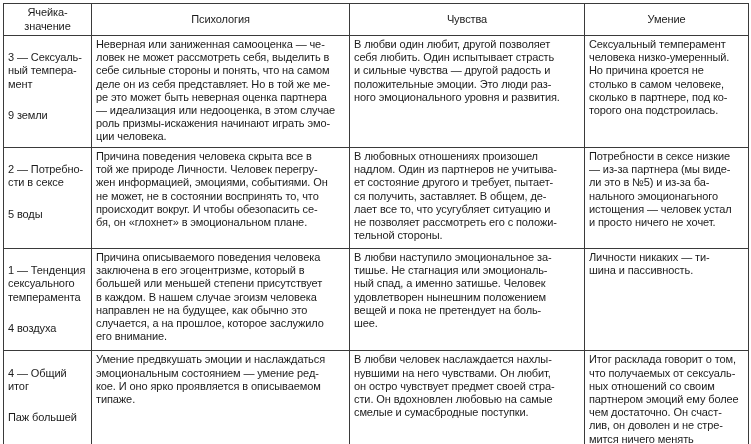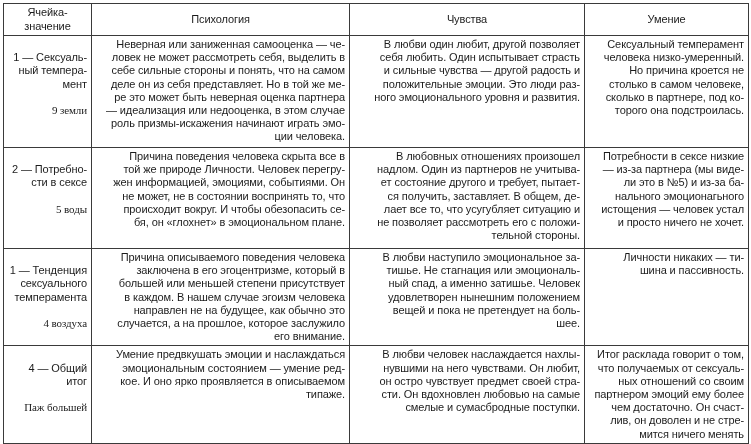--- a/index.html
+++ b/index.html
@@ -23,38 +23,37 @@
   table.doc-table th,
   table.doc-table td {
     border: 1px solid #3a3a3a;
     vertical-align: top;
     padding: 2px 4px;
     font-size: 11px;
     line-height: 13.2px;
     letter-spacing: -0.1px;
     white-space: pre-line;
     overflow: hidden;
-    text-align: right;
   }
   table.doc-table th {
     font-weight: normal;
     text-align: center;
     vertical-align: middle;
     padding: 2px 2px;
   }
   col.c-cell    { width: 88px; }
   col.c-psy     { width: 258px; }
   col.c-feel    { width: 235px; }
   col.c-concl   { width: 164px; }
   td.cell-col {
     letter-spacing: -0.25px;
     padding: 2px 1px 2px 3px;
   }
   td.cell-col .cell-card {
-    font-family: Liberation Serif, serif;
+    margin-top: 5px;
   }
   tr.hdr   { height: 32px; }
   tr.r1    { height: 112px; }
   tr.r2    { height: 101px; }
   tr.r3    { height: 95px; }
   tr.r4    { height: 95px; }
 </style>
 </head>
 <body>
 
@@ -70,21 +69,21 @@
       <th>Ячейка-
 значение</th>
       <th>Психология</th>
       <th>Чувства</th>
       <th>Умение</th>
     </tr>
   </thead>
   <tbody>
     <tr class="r1">
       <td class="cell-col">
-        <div class="cell-title">1 — Сексуаль-
+        <div class="cell-title">3 — Сексуаль-
 ный темпера-
 мент</div>
         <div class="cell-card">9 земли</div>
       </td>
       <td>Неверная или заниженная самооценка — че-
 ловек не может рассмотреть себя, выделить в
 себе сильные стороны и понять, что на самом
 деле он из себя представляет. Но в той же ме-
 ре это может быть неверная оценка партнера
 — идеализация или недооценка, в этом случае

